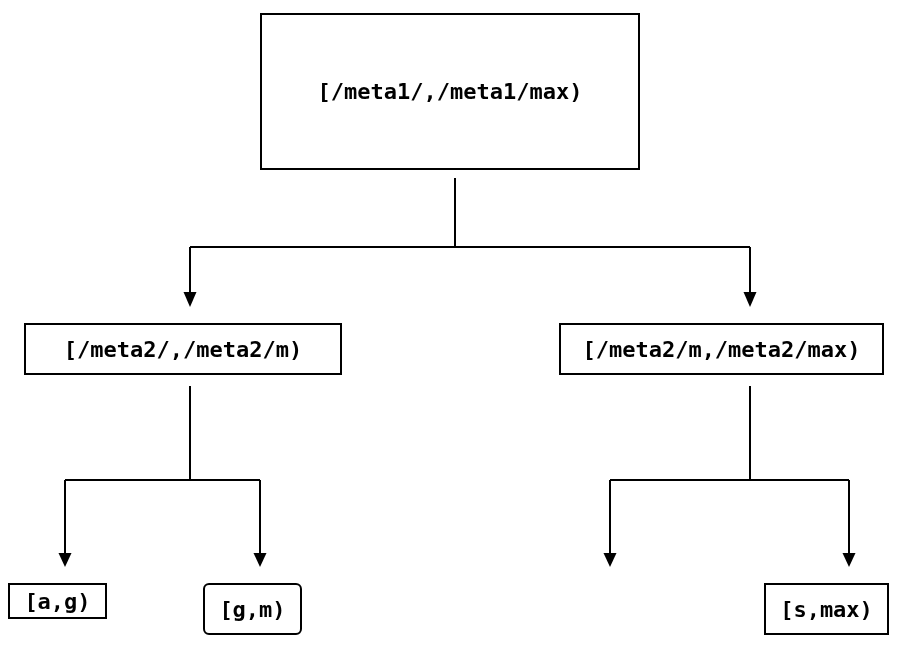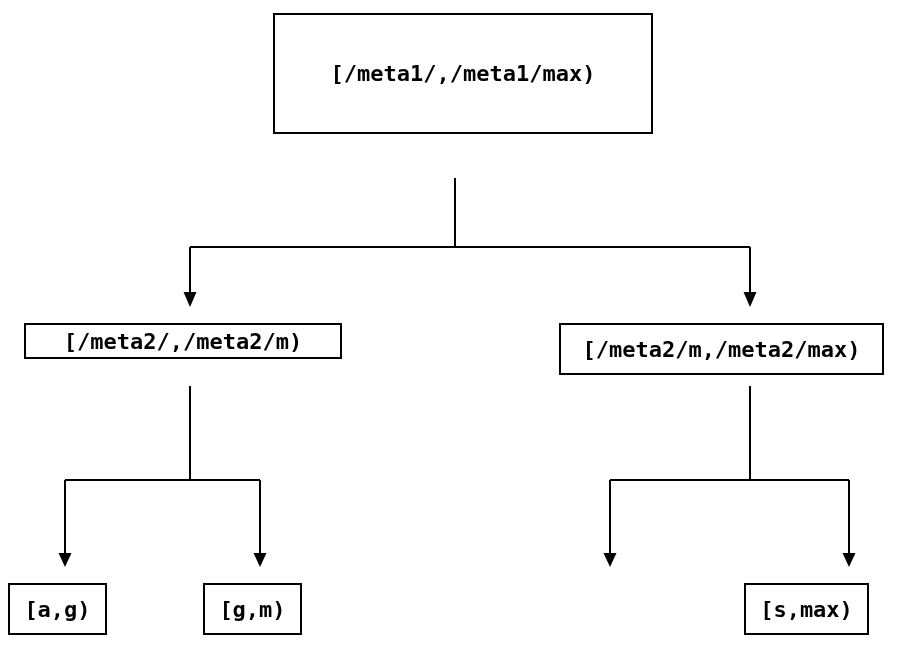--- a/index.html
+++ b/index.html
@@ -29,27 +29,27 @@
     display: flex;
     align-items: center;
     justify-content: center;
     font-family: "DejaVu Sans Mono", "Liberation Mono", monospace;
     font-size: 22px;
     font-weight: 600;
     color: var(--text, #000000);
     white-space: nowrap;
   }
   
-  .node-root      { left: 273px; top: 13px;  width: 380px; height: 121px; }
-  .node-mid-left  { left: 24px;  top: 323px; width: 318px; height: 36px; }
+  .node-root      { left: 260px; top: 13px;  width: 380px; height: 157px; }
+  .node-mid-left  { left: 24px;  top: 323px; width: 318px; height: 52px; }
   .node-mid-right { left: 559px; top: 323px; width: 325px; height: 52px; }
-  .node-leaf-ag   { left: 8px;   top: 583px; width: 99px;  height: 52px; }
-  .node-leaf-gm   { left: 203px; top: 583px; width: 99px;  height: 52px; }
+  .node-leaf-ag   { left: 8px;   top: 583px; width: 99px;  height: 36px; }
+  .node-leaf-gm   { left: 203px; top: 583px; width: 99px;  height: 52px; border-radius: 6px; }
   .node-leaf-ms   { left: 554px; top: 583px; width: 99px;  height: 52px; }
-  .node-leaf-smax { left: 744px; top: 583px; width: 125px; height: 52px; }
+  .node-leaf-smax { left: 764px; top: 583px; width: 125px; height: 52px; }
 </style>
 </head>
 <body>
 
 <div id="canvas">
 
   <svg id="edges" viewBox="0 0 912 652" xmlns="http://www.w3.org/2000/svg">
 
     <path d="M455 178 L455 247 M190 247 L750 247 M190 247 L190 293 M750 247 L750 293" stroke="currentColor" stroke-width="2" fill="none"></path>
     <polygon points="183.5,292 196.5,292 190,307" fill="currentColor"></polygon>

